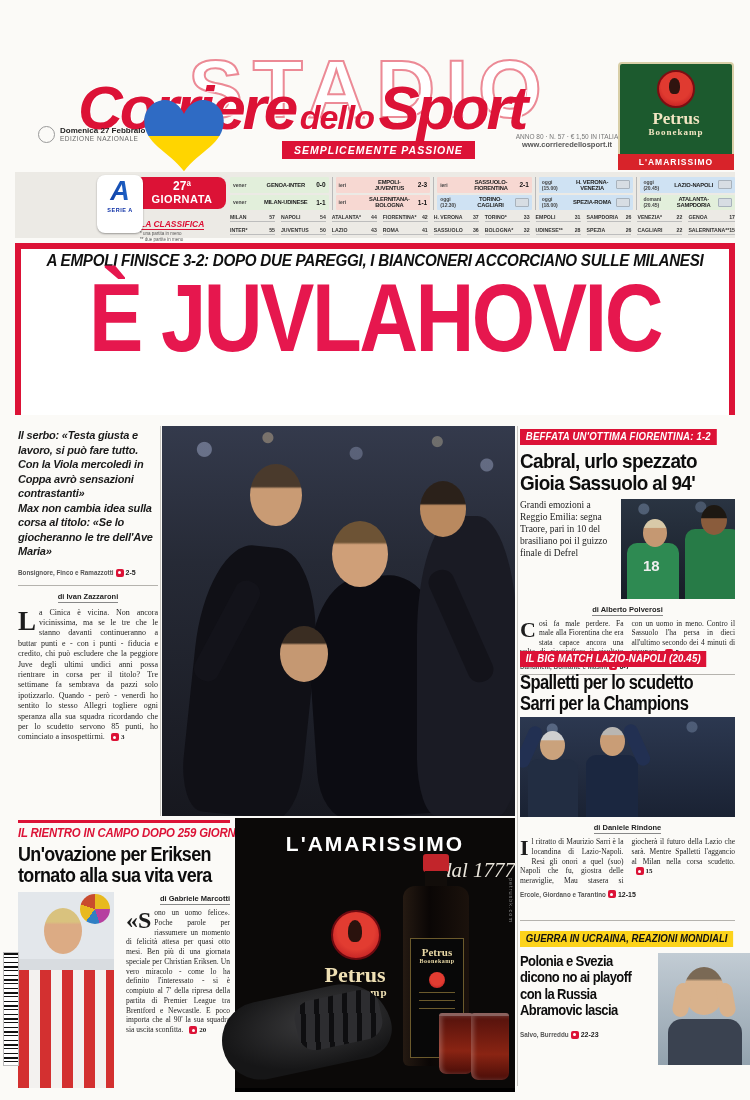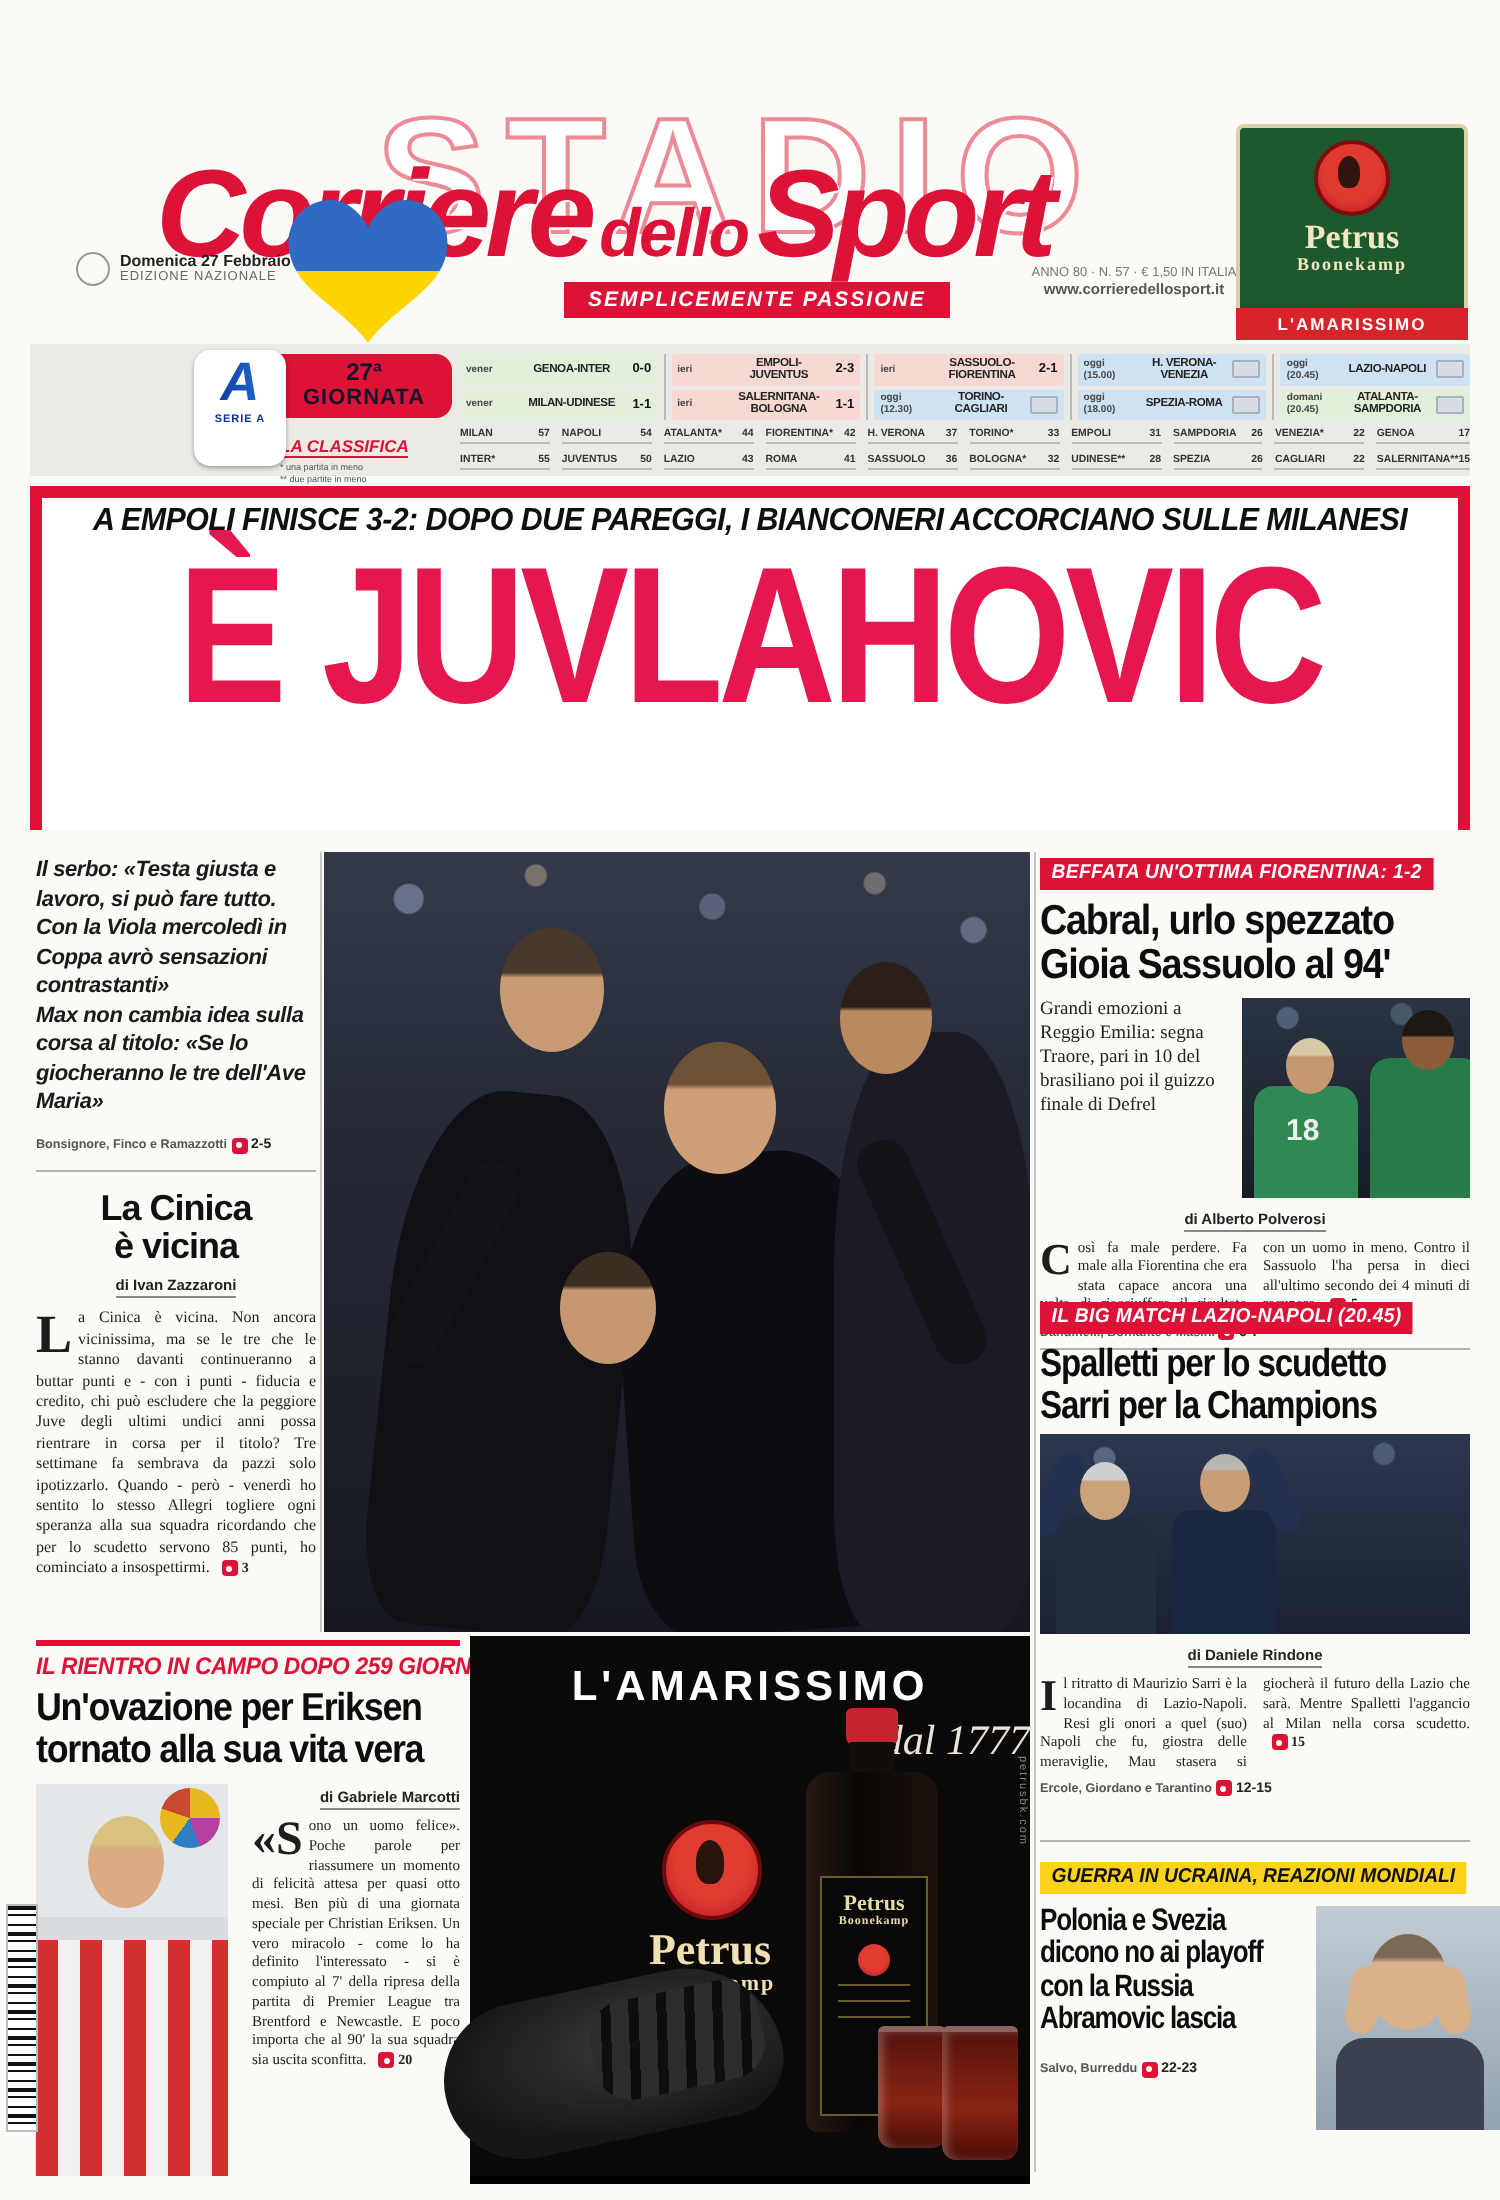--- a/index.html
+++ b/index.html
@@ -23,21 +23,21 @@
   .p-seal{width:34px;height:34px;margin:6px auto 2px;background:radial-gradient(circle at 50% 40%,#e03a30 0 55%,#b5121b 100%);border-radius:50%;border:2px solid #7d0d12;position:relative;}
   .p-seal::after{content:"";position:absolute;left:10px;top:6px;width:11px;height:16px;background:#30140f;border-radius:50% 50% 40% 40%;}
   .p-name{color:#f3e6c3;font-family:"Liberation Serif",serif;font-weight:bold;font-size:17px;line-height:1;}
   .p-sub{color:#f3e6c3;font-family:"Liberation Serif",serif;font-weight:bold;font-size:9px;letter-spacing:1px;}
   .p-strip{position:absolute;left:-2px;right:-2px;bottom:-2px;background:#d8232a;color:#fff;font-weight:bold;font-size:8.5px;padding:3px 0;letter-spacing:1px;}
   
   .stripbg{left:15px;top:172px;width:720px;height:66px;background:#eceae5;}
   .badge{left:97px;top:175px;width:46px;height:58px;background:#fff;border-radius:8px;box-shadow:0 1px 2px rgba(0,0,0,.35);z-index:2;text-align:center;}
   .badge .a{font-size:27px;font-weight:bold;font-style:italic;color:#0b2ea5;line-height:1.2;background:linear-gradient(90deg,#062a8f,#2a7de1);-webkit-background-clip:text;background-clip:text;-webkit-text-fill-color:transparent;}
   .badge .t{font-size:5.5px;font-weight:bold;color:#0b2ea5;letter-spacing:.5px;}
-  .roundbox{left:138px;top:177px;width:88px;height:32px;background:var(--red);border-radius:0 8px 8px 0;color:#0f172a;text-align:center;z-index:1;}
+  .roundbox{left:138px;top:177px;width:88px;height:32px;background:var(--red);border-radius:0 8px 8px 0;color:#ffffff;text-align:center;z-index:1;}
   .roundbox .n{font-size:12px;font-weight:bold;line-height:1.2;margin-top:2px;}
   .roundbox .g{font-size:11px;font-weight:bold;letter-spacing:.5px;}
   .classifica{left:140px;top:213px;width:88px;}
   .classifica .c{color:var(--red);font-weight:bold;font-style:italic;font-size:8.5px;border-bottom:1px solid var(--red);display:inline-block;}
   .classifica .f{font-size:4.5px;color:#555;line-height:1.3;}
   .mxgrid{left:230px;top:177px;width:505px;height:33px;display:grid;grid-template-columns:repeat(5,1fr);gap:0 3px;}
   .mxgroup{display:flex;flex-direction:column;gap:2px;border-left:1px solid #b9b9b9;padding-left:3px;}
   .mxgroup:first-child{border-left:none;padding-left:0;}
   .mxcell{flex:1;display:flex;align-items:center;padding:0 3px;border-radius:1px;}
   .mxcell .d{font-size:5px;font-weight:bold;color:#444;width:26px;flex:none;}
@@ -368,24 +368,20 @@
 
   <div class="abs leftcol">
     <div class="quote">Il serbo: «Testa giusta e lavoro, si può fare tutto. Con la Viola mercoledì in Coppa avrò sensazioni contrastanti»</div>
     <div class="quote">Max non cambia idea sulla corsa al titolo: «Se lo giocheranno le tre dell'Ave Maria»</div>
     <div class="credit">
       <span>Bonsignore, Finco e Ramazzotti</span>
       <span class="pgchip"></span>
       <span class="pgnum">2-5</span>
     </div>
     <div class="hline" style="margin-top:8px;"></div>
-    <div class="ed-title">
-      <div>La Cinica</div>
-      <div>è vicina</div>
-    </div>
     <div class="ed-by"><span>di Ivan Zazzaroni</span></div>
     <div class="body-txt serif">
       <span class="dropcap serif">L</span><span>a Cinica è vicina. Non ancora vicinissima, ma se le tre che le stanno davanti continueranno a buttar punti e - con i punti - fiducia e credito, chi può escludere che la peggiore Juve degli ultimi undici anni possa rientrare in corsa per il titolo? Tre settimane fa sembrava da pazzi solo ipotizzarlo. Quando - però - venerdì ho sentito lo stesso Allegri togliere ogni speranza alla sua squadra ricordando che per lo scudetto servono 85 punti, ho cominciato a insospettirmi.</span>
       <span class="endref">
           <span class="pgchip"></span>
           <span class="pgnum">3</span>
         </span>
     </div>
   </div>
 

